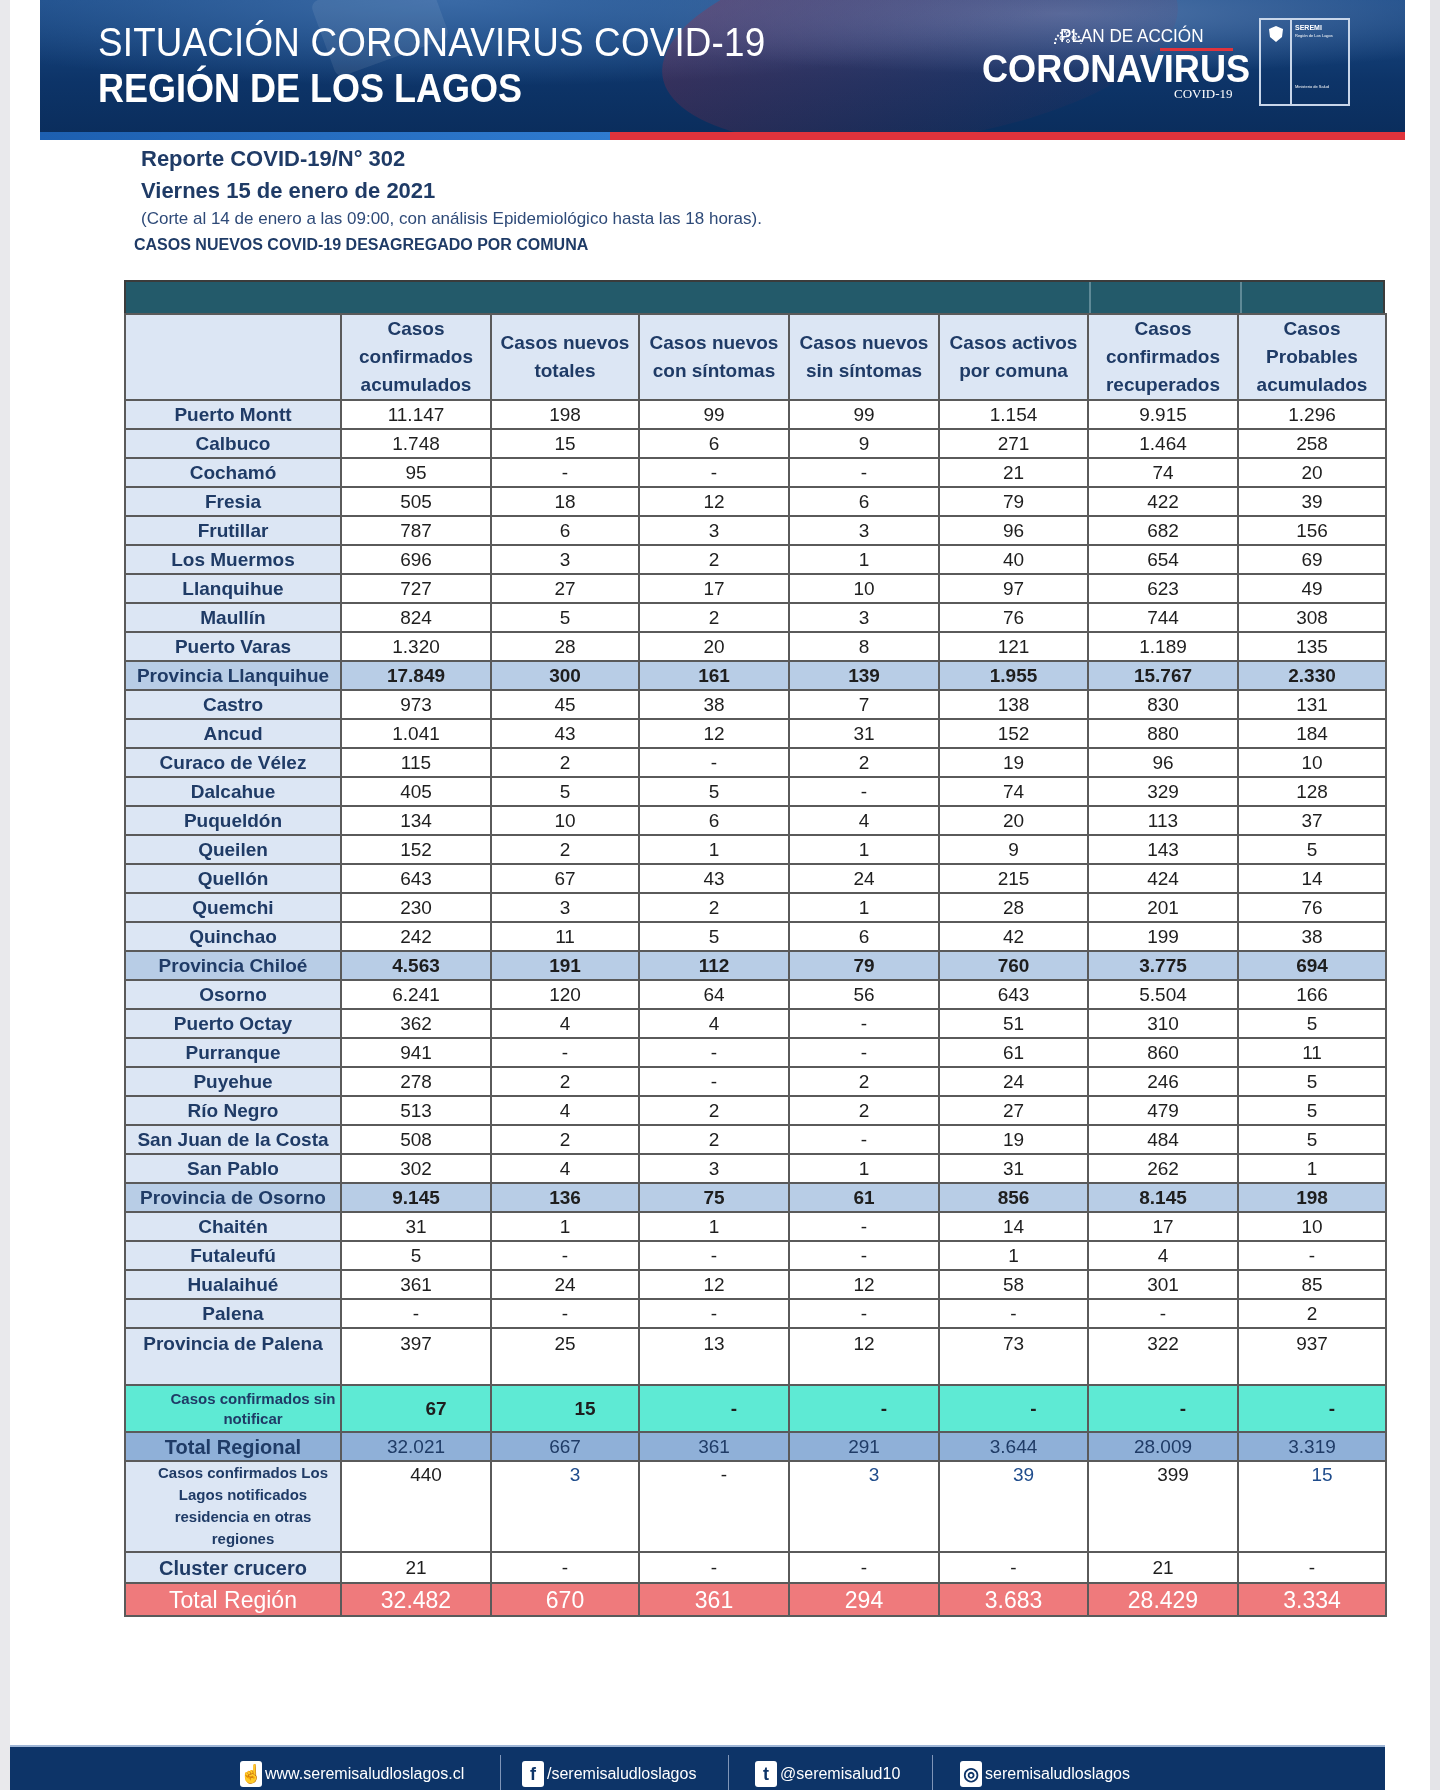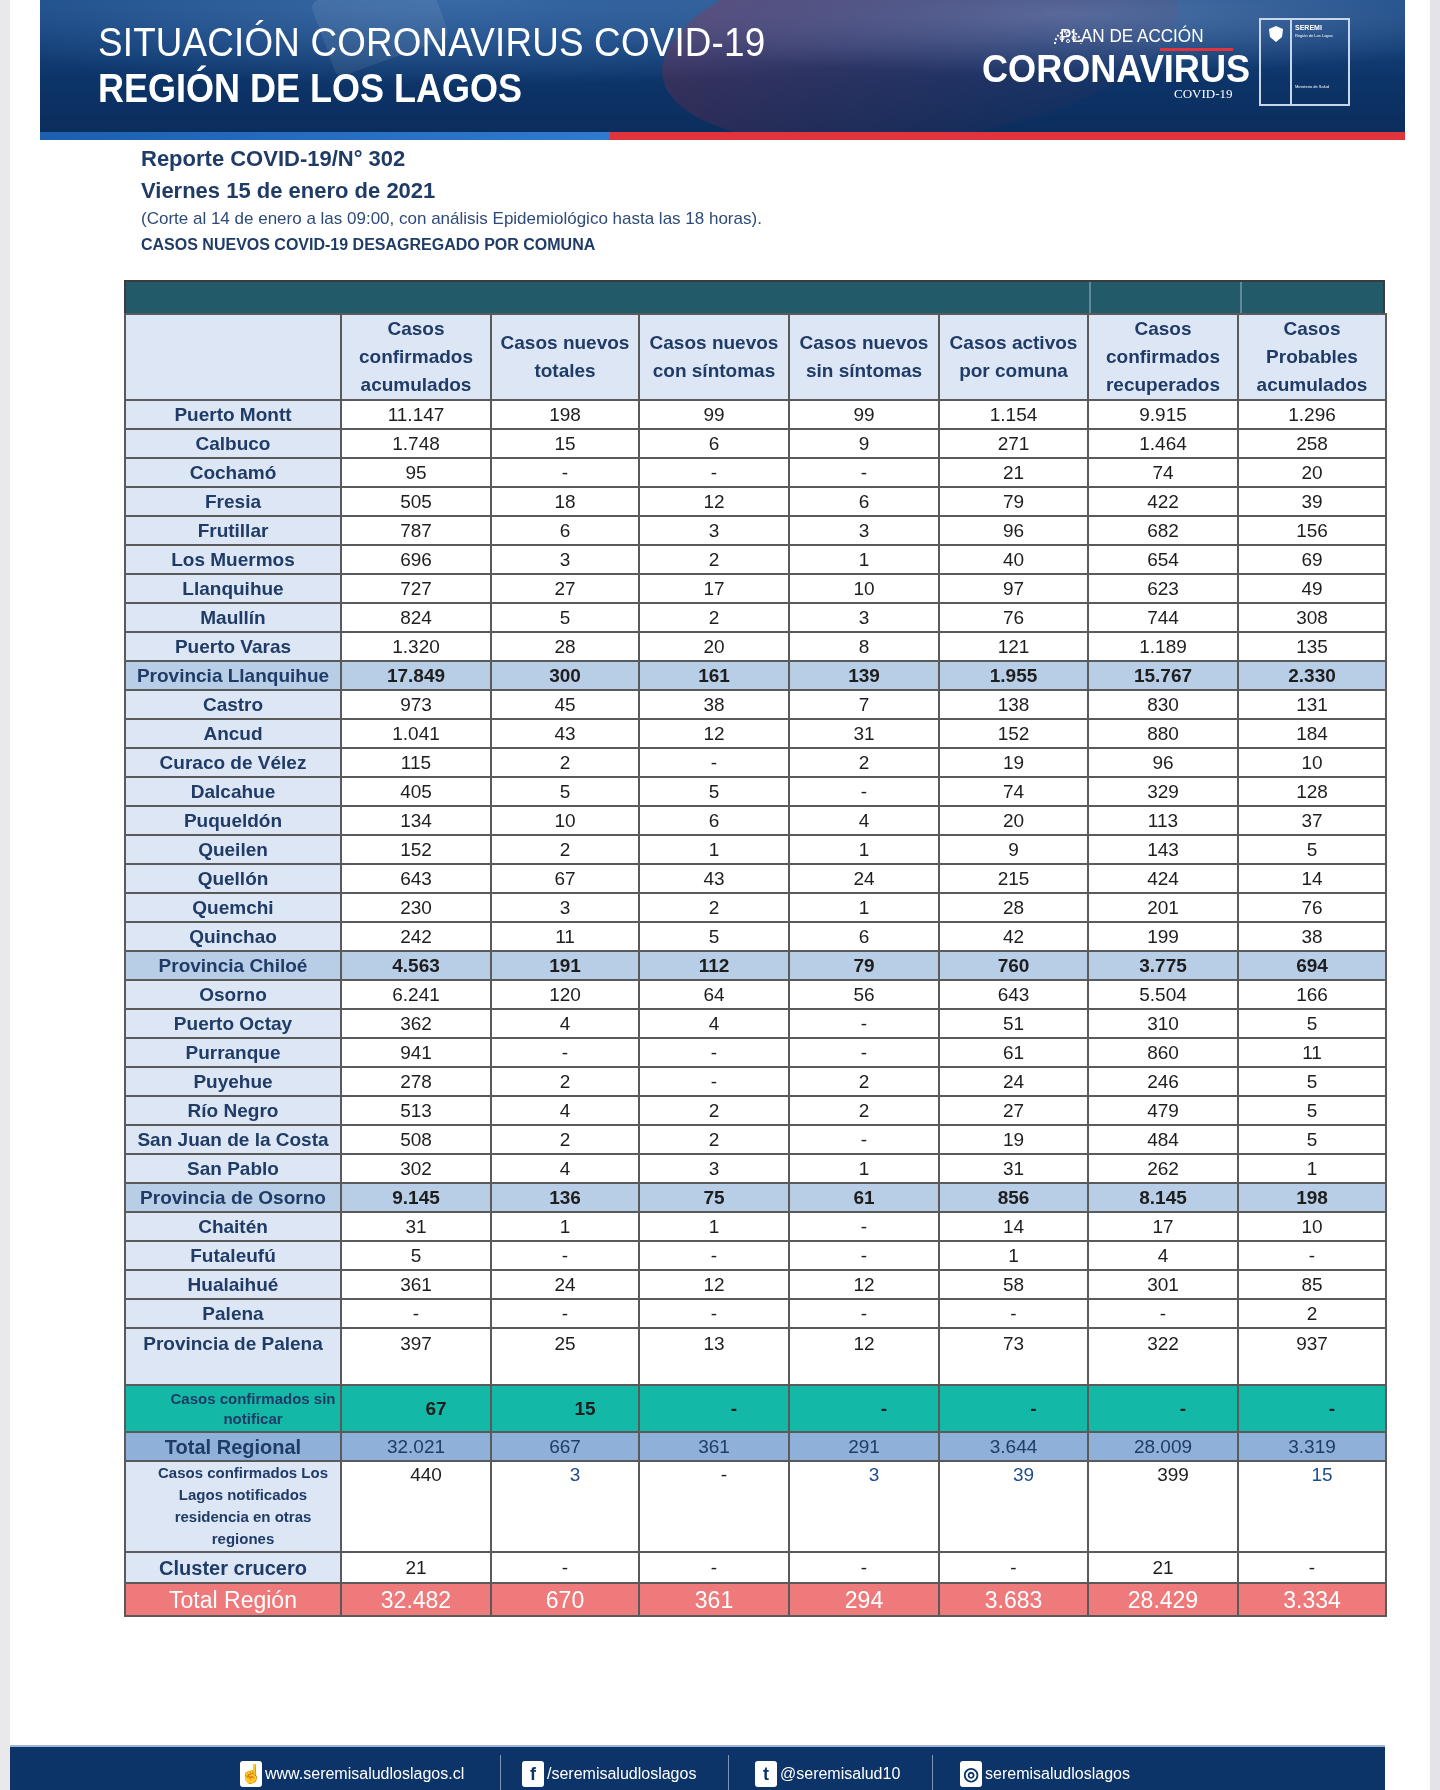--- a/index.html
+++ b/index.html
@@ -24,36 +24,36 @@
   .seremi-logo { position:absolute; left:1259px; top:18px; width:91px; height:88px; border:2px solid #c8d6ea; box-sizing:border-box; }
   .seremi-logo .div { position:absolute; left:29px; top:0; width:2px; height:100%; background:#c8d6ea; }
   .seremi-logo .crest { position:absolute; left:5px; top:5px; width:20px; height:18px; }
   .seremi-logo .t1 { position:absolute; left:34px; top:4px; color:#fff; font-size:7px; font-weight:bold; }
   .seremi-logo .t2 { position:absolute; left:34px; top:13px; color:#fff; font-size:4px; }
   .seremi-logo .t3 { position:absolute; left:34px; top:64px; color:#fff; font-size:4px; line-height:6px; }
 
   .rep1 { position:absolute; left:141px; top:146px; color:#1f3b66; font-size:22px; font-weight:bold; }
   .rep2 { position:absolute; left:141px; top:178px; color:#1f3b66; font-size:22px; font-weight:bold; }
   .rep3 { position:absolute; left:141px; top:209px; color:#2e4a78; font-size:17px; }
-  .rep4 { position:absolute; left:141px; top:236px; color:#1f3b66; font-size:16px; font-weight:bold; }
+  .rep4 { position:absolute; left:134px; top:236px; color:#1f3b66; font-size:16px; font-weight:bold; }
 
   .tbl-wrap { position:absolute; left:124px; top:280px; width:1261px; }
   .topband { display:flex; height:33px; border:2px solid #3b3b3b; border-bottom:none; box-sizing:border-box; background:#235a6a; }
   .topband .b1 { width:963px; background:#235a6a; }
   .topband .b2 { width:149px; border-left:2px solid #5f8a97; background:#235a6a; }
   .topband .b3 { flex:1; border-left:2px solid #5f8a97; background:#235a6a; }
   table { border-collapse:collapse; width:1261px; table-layout:fixed; }
   td, th { border:2px solid #5a5a5a; text-align:center; padding:0; font-family:"Liberation Sans", sans-serif; }
   th { background:#dce6f4; color:#1f3b66; font-size:19px; font-weight:bold; line-height:28px; height:83px; }
   td { font-size:19px; color:#1e1e1e; height:27px; line-height:26px; }
   td.name { background:#dce6f4; color:#1f3b66; font-weight:bold; }
   tr.prov td { background:#b8cde6; font-weight:bold; color:#1e1e1e; }
   tr.prov td.name { color:#1f3b66; }
   tr.palena td { height:55px; vertical-align:top; line-height:30px; }
-  tr.sinnot td { height:45px; background:#14b8a6; font-weight:bold;padding-left:40px; }
+  tr.sinnot td { height:45px; background:#5eead4; font-weight:bold;padding-left:40px; }
   tr.sinnot td.name { font-size:15px; line-height:20px; font-weight:bold; color:#1f3b66; }
   tr.regional td { background:#8fb0d8; color:#1f3b66; height:27px; }
   tr.regional td.name { background:#8fb0d8; font-weight:bold; font-size:20px; }
   tr.otras td { height:89px; vertical-align:top; background:#ffffff;padding-left:20px; }
   tr.otras td.name { font-size:15px; line-height:22px; color:#1f3b66; font-weight:bold; background:#dce6f4; }
   tr.otras td.blue { color:#1f4c8c; }
   tr.cluster td { height:29px; }
   tr.cluster td.name { font-size:20px; }
   tr.total td { background:#ef7a7c; color:#ffffff; font-size:23px; height:31px; font-weight:normal; }
   tr.total td.name { background:#ef7a7c; color:#ffffff; font-weight:normal; font-size:23px; }

